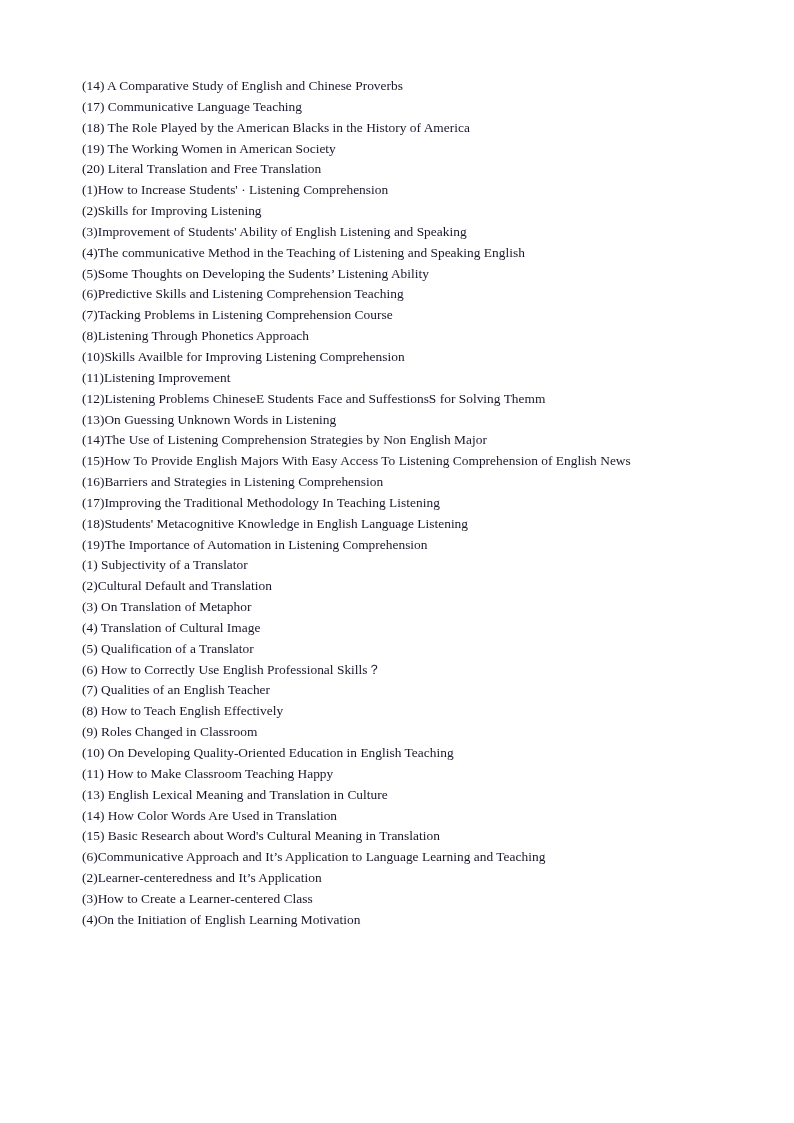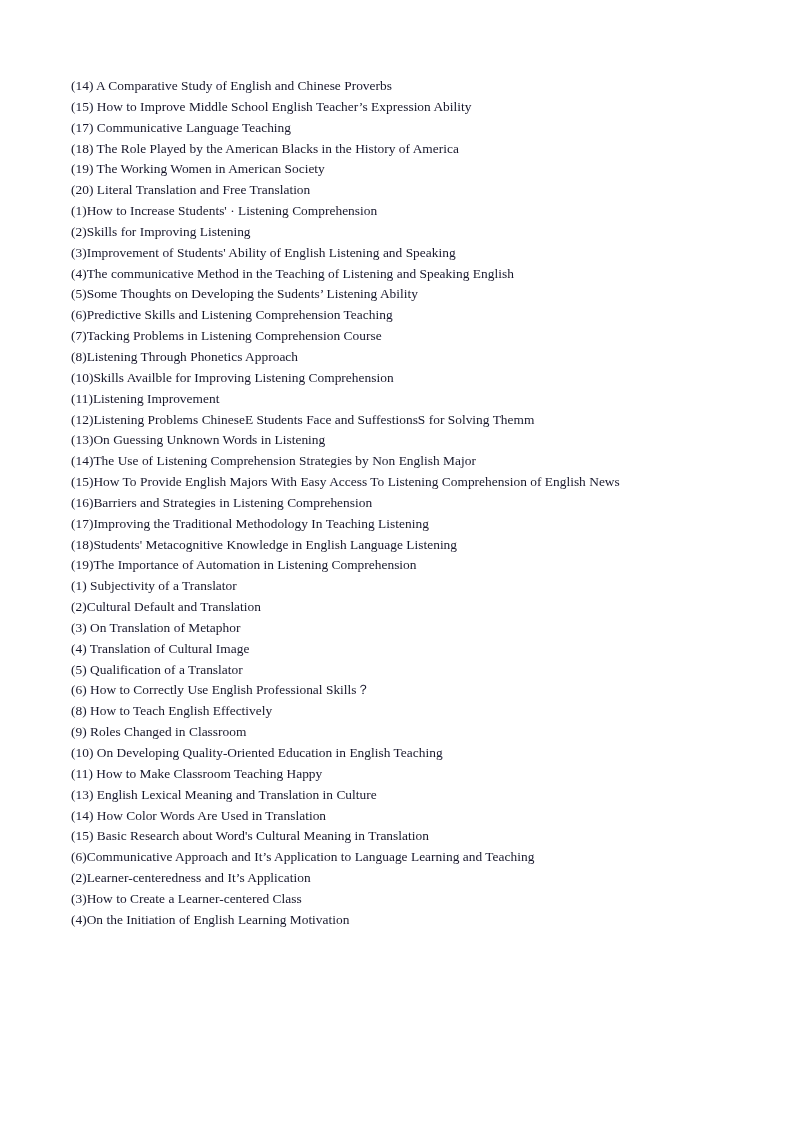--- a/index.html
+++ b/index.html
@@ -29,35 +29,35 @@
     top: 76px;
     width: 660px;
   }
   .topic-line {
     font-size: 13.4px;
     line-height: 20.85px;
     color: #17172b;
     white-space: pre;
     letter-spacing: 0.02px;
     font-weight: 400;
+    margin-left: 11px;
     -webkit-font-smoothing: antialiased;
   }
   .topic-group {
     display: block;
   }
 </style>
 </head>
 <body>
 
 <div id="page">
   <div id="content">
 
     <div class="topic-group">
       <div class="topic-line">(14) A Comparative Study of English and Chinese Proverbs</div>
-      <div class="topic-line">(15) How to Improve Middle School English Teacher’s Expression Ability</div>
       <div class="topic-line">(17) Communicative Language Teaching</div>
       <div class="topic-line">(18) The Role Played by the American Blacks in the History of America</div>
       <div class="topic-line">(19) The Working Women in American Society</div>
       <div class="topic-line">(20) Literal Translation and Free Translation</div>
     </div>
 
     <div class="topic-group">
       <div class="topic-line">(1)How to Increase Students' · Listening Comprehension</div>
       <div class="topic-line">(2)Skills for Improving Listening</div>
       <div class="topic-line">(3)Improvement of Students' Ability of English Listening and Speaking</div>
@@ -78,20 +78,21 @@
       <div class="topic-line">(19)The Importance of Automation in Listening Comprehension</div>
     </div>
 
     <div class="topic-group">
       <div class="topic-line">(1) Subjectivity of a Translator</div>
       <div class="topic-line">(2)Cultural Default and Translation</div>
       <div class="topic-line">(3) On Translation of Metaphor</div>
       <div class="topic-line">(4) Translation of Cultural Image</div>
       <div class="topic-line">(5) Qualification of a Translator</div>
       <div class="topic-line">(6) How to Correctly Use English Professional Skills？</div>
+      <div class="topic-line">(7) Qualities of an English Teacher</div>
       <div class="topic-line">(8) How to Teach English Effectively</div>
       <div class="topic-line">(9) Roles Changed in Classroom</div>
       <div class="topic-line">(10) On Developing Quality-Oriented Education in English Teaching</div>
       <div class="topic-line">(11) How to Make Classroom Teaching Happy</div>
       <div class="topic-line">(13) English Lexical Meaning and Translation in Culture</div>
       <div class="topic-line">(14) How Color Words Are Used in Translation</div>
       <div class="topic-line">(15) Basic Research about Word's Cultural Meaning in Translation</div>
     </div>
 
     <div class="topic-group">

